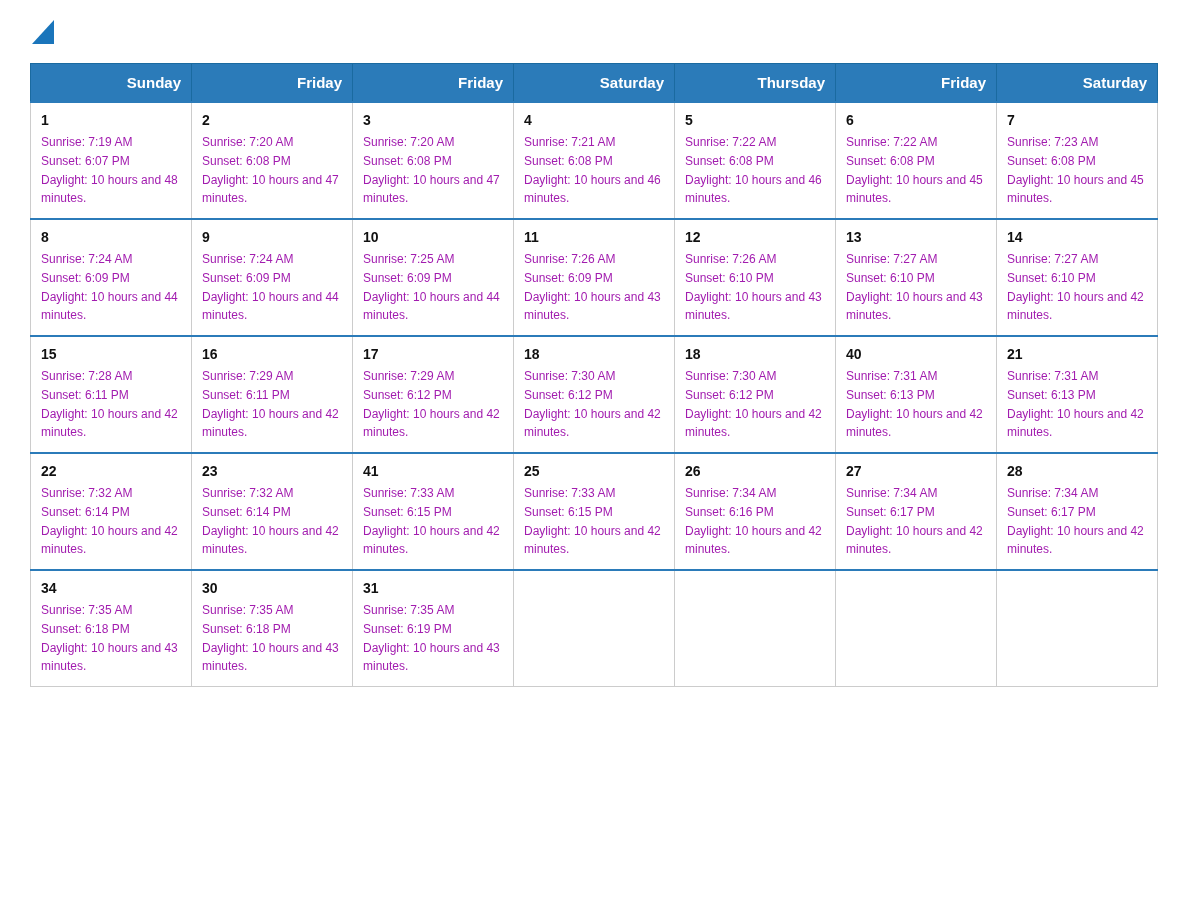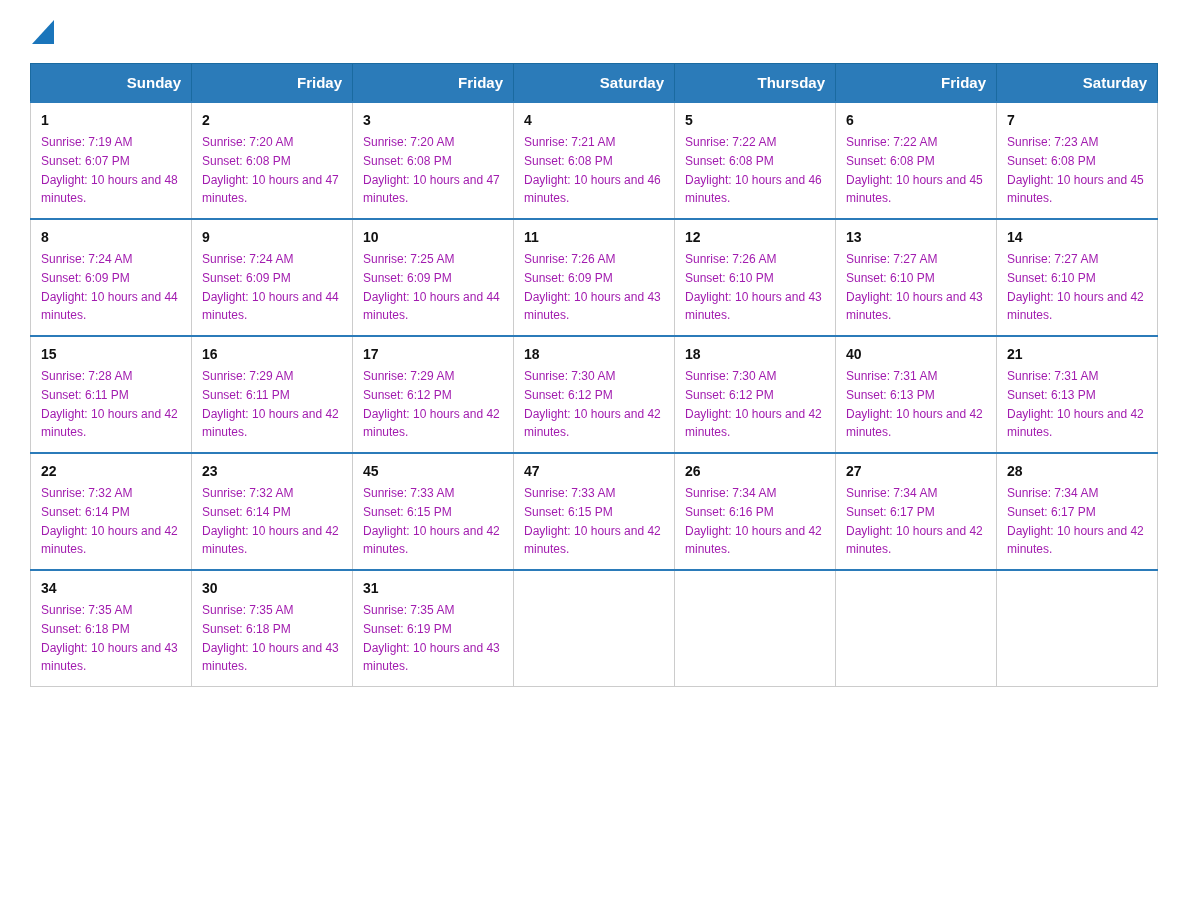--- a/index.html
+++ b/index.html
@@ -145,22 +145,22 @@
         <td><span class="day-number">16</span><span class="day-info">Sunrise: 7:29 AM<br>Sunset: 6:11 PM<br>Daylight: 10 hours and 42 minutes.</span></td>
         <td><span class="day-number">17</span><span class="day-info">Sunrise: 7:29 AM<br>Sunset: 6:12 PM<br>Daylight: 10 hours and 42 minutes.</span></td>
         <td><span class="day-number">18</span><span class="day-info">Sunrise: 7:30 AM<br>Sunset: 6:12 PM<br>Daylight: 10 hours and 42 minutes.</span></td>
         <td><span class="day-number">18</span><span class="day-info">Sunrise: 7:30 AM<br>Sunset: 6:12 PM<br>Daylight: 10 hours and 42 minutes.</span></td>
         <td><span class="day-number">40</span><span class="day-info">Sunrise: 7:31 AM<br>Sunset: 6:13 PM<br>Daylight: 10 hours and 42 minutes.</span></td>
         <td><span class="day-number">21</span><span class="day-info">Sunrise: 7:31 AM<br>Sunset: 6:13 PM<br>Daylight: 10 hours and 42 minutes.</span></td>
       </tr>
       <tr class="week-row">
         <td><span class="day-number">22</span><span class="day-info">Sunrise: 7:32 AM<br>Sunset: 6:14 PM<br>Daylight: 10 hours and 42 minutes.</span></td>
         <td><span class="day-number">23</span><span class="day-info">Sunrise: 7:32 AM<br>Sunset: 6:14 PM<br>Daylight: 10 hours and 42 minutes.</span></td>
-        <td><span class="day-number">45</span><span class="day-info">Sunrise: 7:33 AM<br>Sunset: 6:15 PM<br>Daylight: 10 hours and 42 minutes.</span></td>
-        <td><span class="day-number">47</span><span class="day-info">Sunrise: 7:33 AM<br>Sunset: 6:15 PM<br>Daylight: 10 hours and 42 minutes.</span></td>
+        <td><span class="day-number">41</span><span class="day-info">Sunrise: 7:33 AM<br>Sunset: 6:15 PM<br>Daylight: 10 hours and 42 minutes.</span></td>
+        <td><span class="day-number">25</span><span class="day-info">Sunrise: 7:33 AM<br>Sunset: 6:15 PM<br>Daylight: 10 hours and 42 minutes.</span></td>
         <td><span class="day-number">26</span><span class="day-info">Sunrise: 7:34 AM<br>Sunset: 6:16 PM<br>Daylight: 10 hours and 42 minutes.</span></td>
         <td><span class="day-number">27</span><span class="day-info">Sunrise: 7:34 AM<br>Sunset: 6:17 PM<br>Daylight: 10 hours and 42 minutes.</span></td>
         <td><span class="day-number">28</span><span class="day-info">Sunrise: 7:34 AM<br>Sunset: 6:17 PM<br>Daylight: 10 hours and 42 minutes.</span></td>
       </tr>
       <tr class="week-row">
         <td><span class="day-number">34</span><span class="day-info">Sunrise: 7:35 AM<br>Sunset: 6:18 PM<br>Daylight: 10 hours and 43 minutes.</span></td>
         <td><span class="day-number">30</span><span class="day-info">Sunrise: 7:35 AM<br>Sunset: 6:18 PM<br>Daylight: 10 hours and 43 minutes.</span></td>
         <td><span class="day-number">31</span><span class="day-info">Sunrise: 7:35 AM<br>Sunset: 6:19 PM<br>Daylight: 10 hours and 43 minutes.</span></td>
         <td class="empty-cell"></td>
         <td class="empty-cell"></td>

